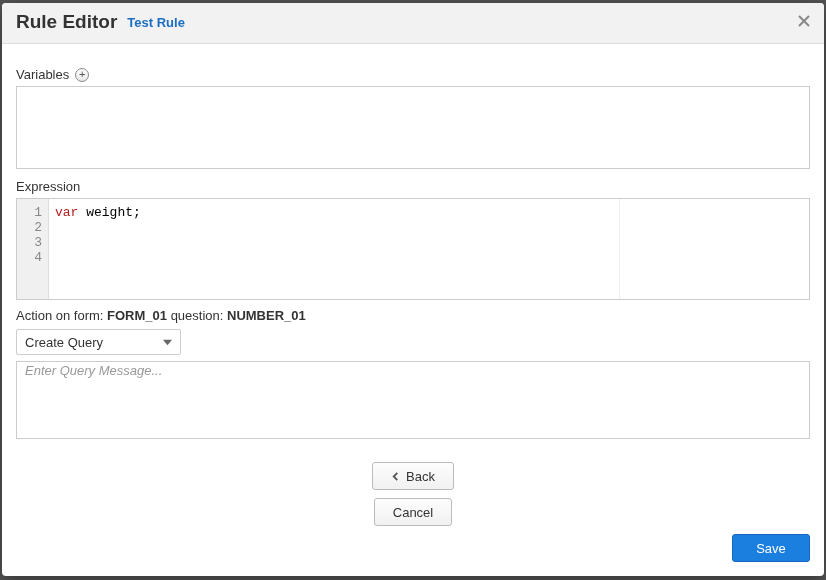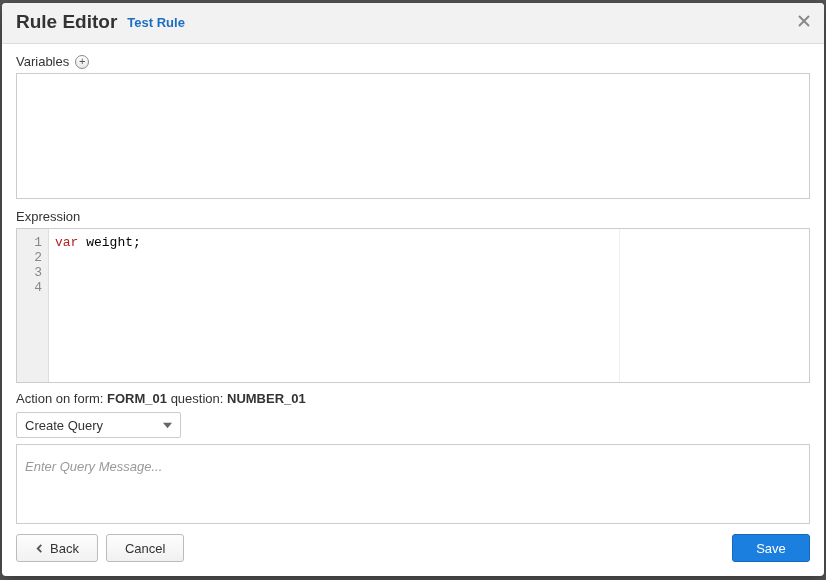--- a/index.html
+++ b/index.html
@@ -11,20 +11,21 @@
     overflow: hidden;
   }
   .modal {
     position: absolute;
     top: 3px; left: 2px; right: 2px; bottom: 4px;
     background: #fff;
     border-radius: 4px;
     box-shadow: 0 4px 18px rgba(0,0,0,0.4);
     display: flex;
     flex-direction: column;
+    gap: 13px;
   }
   .modal-header {
     background: #f2f2f2;
     border-bottom: 1px solid #ddd;
     padding: 8px 14px 10px 14px;
     display: flex;
     align-items: center;
     border-radius: 4px 4px 0 0;
   }
   .modal-header h1 {
@@ -150,30 +151,31 @@
     color: #333;
     cursor: pointer;
     background: #fff;
     justify-content: space-between;
   }
   .select .arrow svg { width: 9px; height: 9px; fill: #666; }
   .message-box {
     border: 1px solid #ccc;
     flex: 1;
     min-height: 78px;
-    padding: 14px 8px;
+    padding: 1px 8px;
     font-size: 13px;
     color: #999;
     font-style: italic;
   }
   .modal-footer {
     padding: 10px 14px 14px 14px;
     display: flex;
     align-items: center;
     gap: 8px;
+    flex-direction: column;
   }
   .btn {
     height: 28px;
     border: 1px solid #bbb;
     border-radius: 3px;
     background: linear-gradient(#fdfdfd,#f1f1f1);
     font-size: 13px;
     color: #333;
     padding: 0 18px;
     cursor: pointer;

